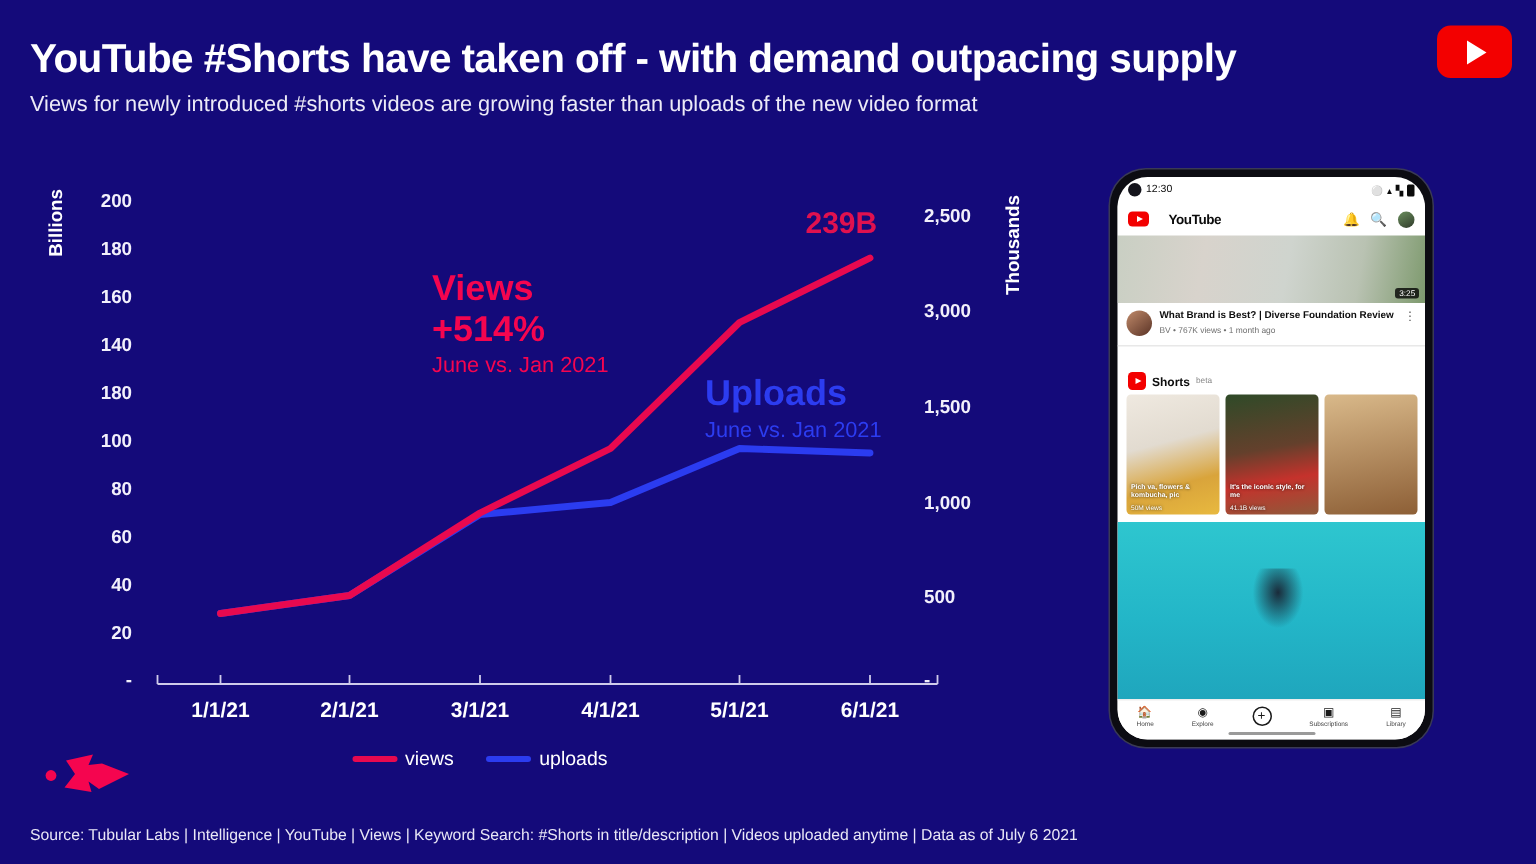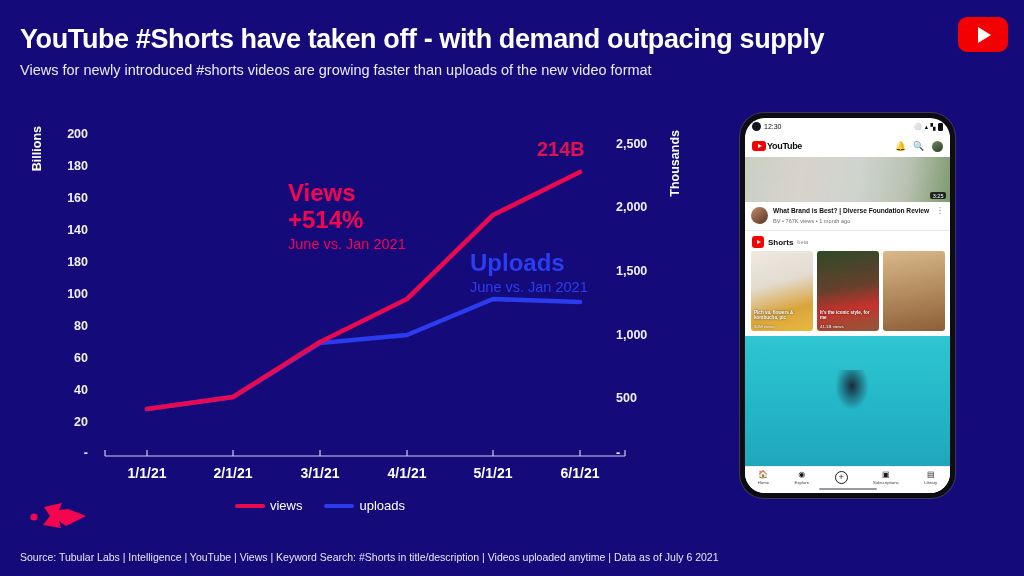--- a/index.html
+++ b/index.html
@@ -88,21 +88,21 @@
   #statusbar {
     height: 17px; display: flex; align-items: center; flex: none;
     padding: 0 7px; font-size: 7px; color: #0b0b0b; gap: 3px;
   }
   #punchhole { width: 9px; height: 9px; border-radius: 50%; background: #14141c; }
   #status-icons { margin-left: auto; display: flex; gap: 2.5px; align-items: center; }
   .sicon { font-size: 6.5px; color: #0b0b0b; }
   .battery { width: 5px; height: 8px; border: 1px solid #0b0b0b; border-radius: 1px; background: #0b0b0b; }
 
   #yt-appbar {
-    height: 22px; display: flex; align-items: center; gap: 1px;
+    height: 22px; display: flex; align-items: center; gap: 13px;
     padding: 0 7px; flex: none; background: #fff;
   }
   .yt-mini {
     width: 14px; height: 10px; background: #f30000; border-radius: 3px;
     display: flex; align-items: center; justify-content: center; flex: none;
   }
   .yt-mini i { width:0;height:0;margin-left:1px;border-left:4px solid #fff;
                border-top:2.5px solid transparent;border-bottom:2.5px solid transparent; }
   #yt-word { font-size: 9px; font-weight: bold; color: #0b0b0b; letter-spacing: -0.3px; }
   #appbar-icons { margin-left: auto; display: flex; align-items: center; gap: 7px; }
@@ -120,21 +120,21 @@
   }
 
   #videocard { padding: 5px 6px 6px; display: flex; gap: 5px; flex: none; }
   #vc-avatar { width: 17px; height: 17px; border-radius: 50%; flex: none;
                background: linear-gradient(140deg,#c08a6a,#5a3326); }
   #vc-body { flex: 1; min-width: 0; }
   #vc-title { font-size: 6.6px; font-weight: bold; color: #0d0d0d; line-height: 1.35; }
   #vc-meta  { font-size: 5.6px; color: #707070; margin-top: 2px; }
   #vc-dots  { font-size: 8px; color: #555; flex: none; line-height: 1; }
 
-  #shorts-head { display: flex; align-items: center; gap: 4px; padding: 5px 7px 3px;
+  #shorts-head { display: flex; align-items: center; gap: 4px; padding: 17px 7px 3px;
                  border-top: 1px solid #e8e8e8; flex: none; }
   .shorts-badge { width: 12px; height: 12px; border-radius: 3px; background: #f30000;
                   display:flex;align-items:center;justify-content:center; flex:none; }
   .shorts-badge i { width:0;height:0;margin-left:1px;border-left:4px solid #fff;
                     border-top:2.5px solid transparent;border-bottom:2.5px solid transparent; }
   #shorts-title { font-size: 8px; font-weight: bold; color: #0d0d0d; }
   #shorts-beta  { font-size: 5.5px; color: #888; }
 
   #shorts-row { display: flex; gap: 4px; padding: 0 6px 5px; flex: none; }
   .short {
@@ -193,21 +193,21 @@
     <div class="tick tick-l" style="top:113px">140</div>
     <div class="tick tick-l" style="top:145px">180</div>
     <div class="tick tick-l" style="top:177px">100</div>
     <div class="tick tick-l" style="top:209px">80</div>
     <div class="tick tick-l" style="top:241px">60</div>
     <div class="tick tick-l" style="top:273px">40</div>
     <div class="tick tick-l" style="top:305px">20</div>
     <div class="tick tick-l" style="top:336px">-</div>
 
     <div class="tick tick-r" style="top:27px">2,500</div>
-    <div class="tick tick-r" style="top:90px">2,000</div>
+    <div class="tick tick-r" style="top:90px">3,000</div>
     <div class="tick tick-r" style="top:154px">1,500</div>
     <div class="tick tick-r" style="top:218px">1,000</div>
     <div class="tick tick-r" style="top:281px">500</div>
     <div class="tick tick-r" style="top:336px">-</div>
 
     <svg id="plot-svg" width="710" height="400">
 
       <path d="M105,346 L105,340 M105,346 L625,346 M625,346 L625,340" stroke="#cfcbea" stroke-width="1.2" fill="none"></path>
       <path d="M147,346 L147,340 M233,346 L233,340 M320,346 L320,340
                M407,346 L407,340 M493,346 L493,340 M580,346 L580,340" stroke="#cfcbea" stroke-width="1.2" fill="none"></path>
@@ -228,21 +228,21 @@
       <div class="big">Views</div>
       <div class="big">+514%</div>
       <div class="small">June vs. Jan 2021</div>
     </div>
 
     <div class="ann" id="ann-uploads">
       <div class="big">Uploads</div>
       <div class="small">June vs. Jan 2021</div>
     </div>
 
-    <div id="peak-label">214B</div>
+    <div id="peak-label">239B</div>
 
     <div id="legend">
       <div class="leg-item">
         <span class="leg-swatch" style="background:#e8094f"></span>
         <span class="leg-text">views</span>
       </div>
       <div class="leg-item">
         <span class="leg-swatch" style="background:#2b3cf0"></span>
         <span class="leg-text">uploads</span>
       </div>

